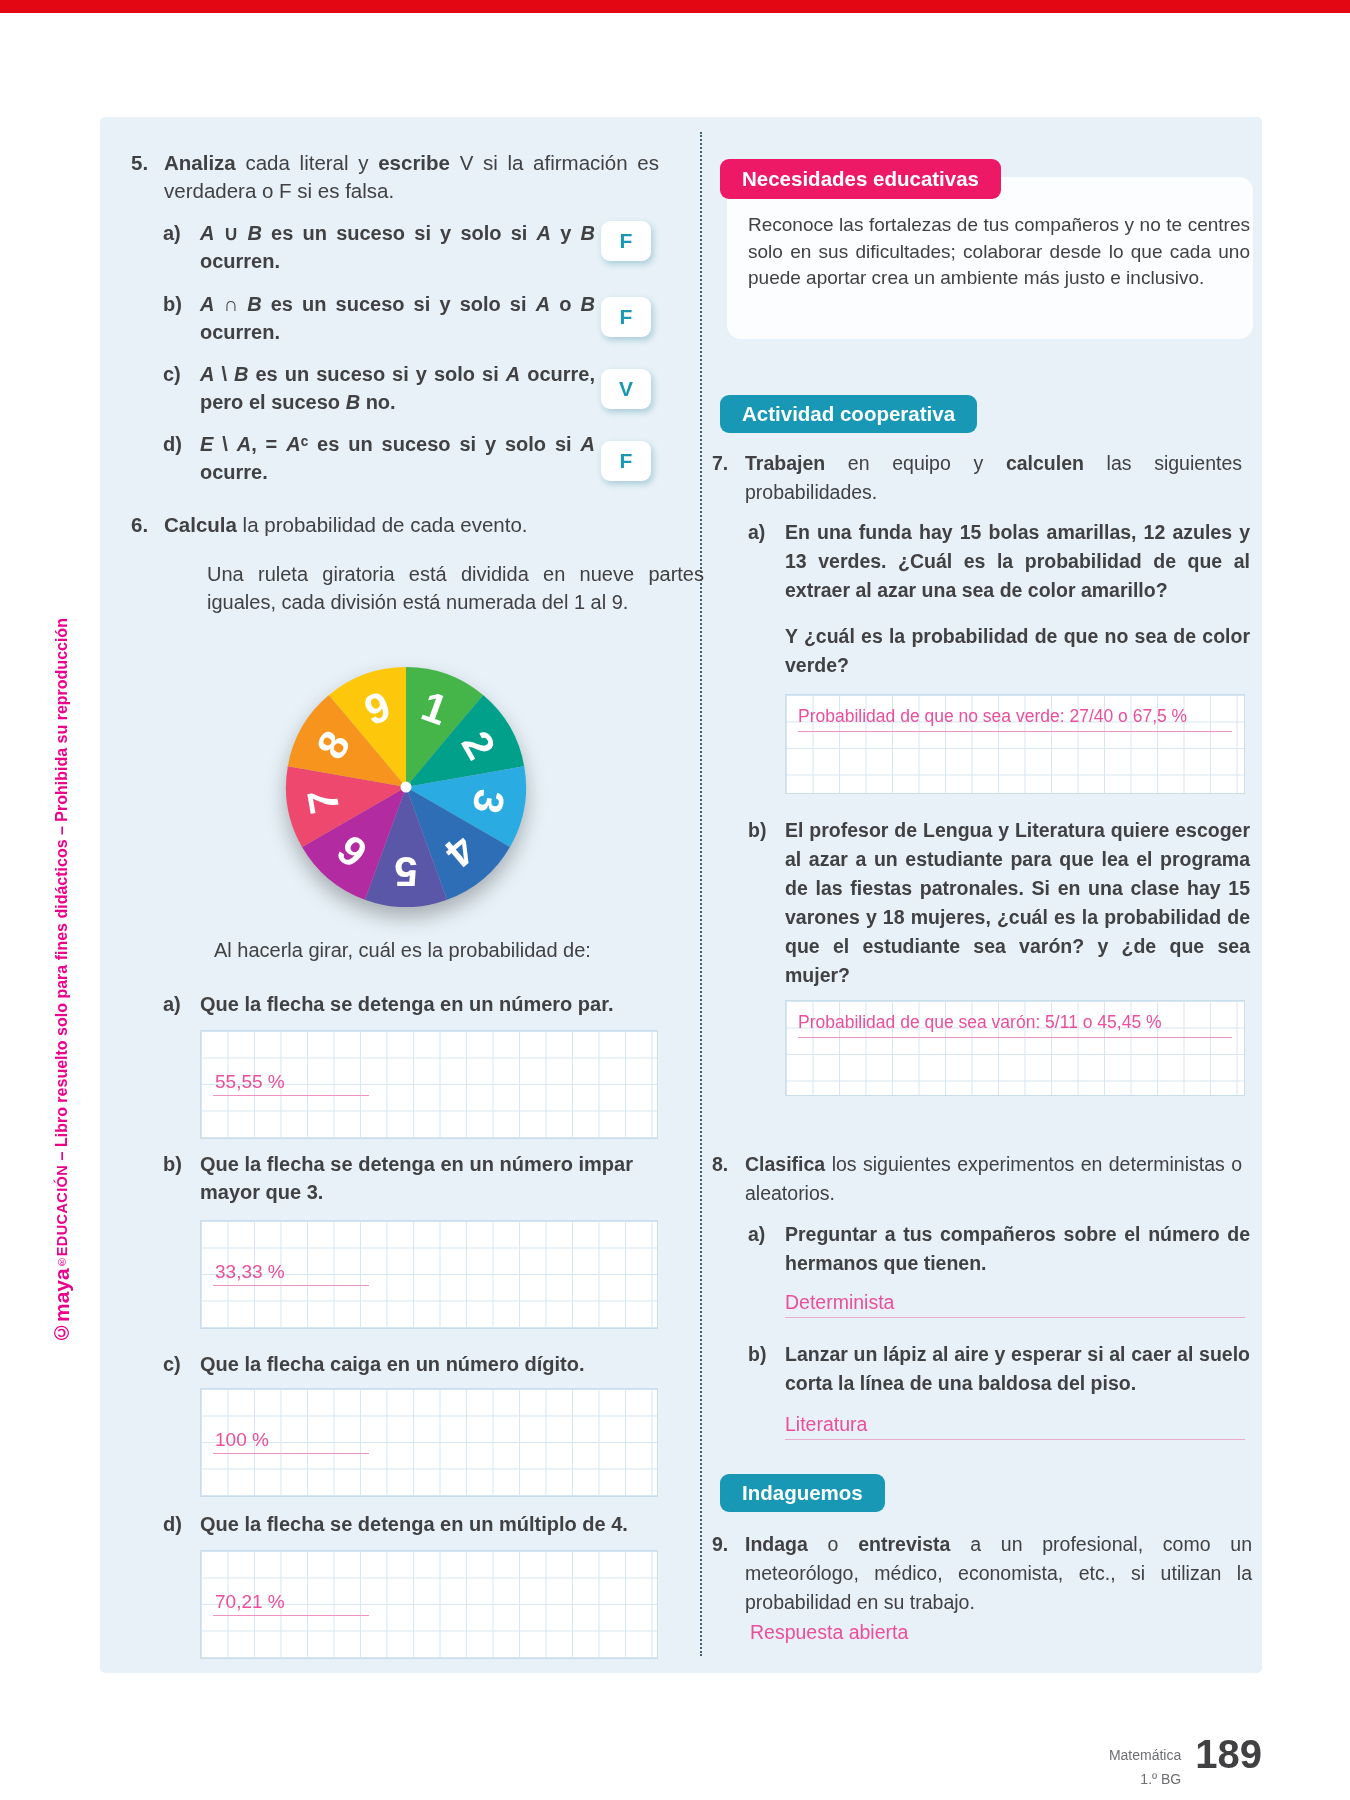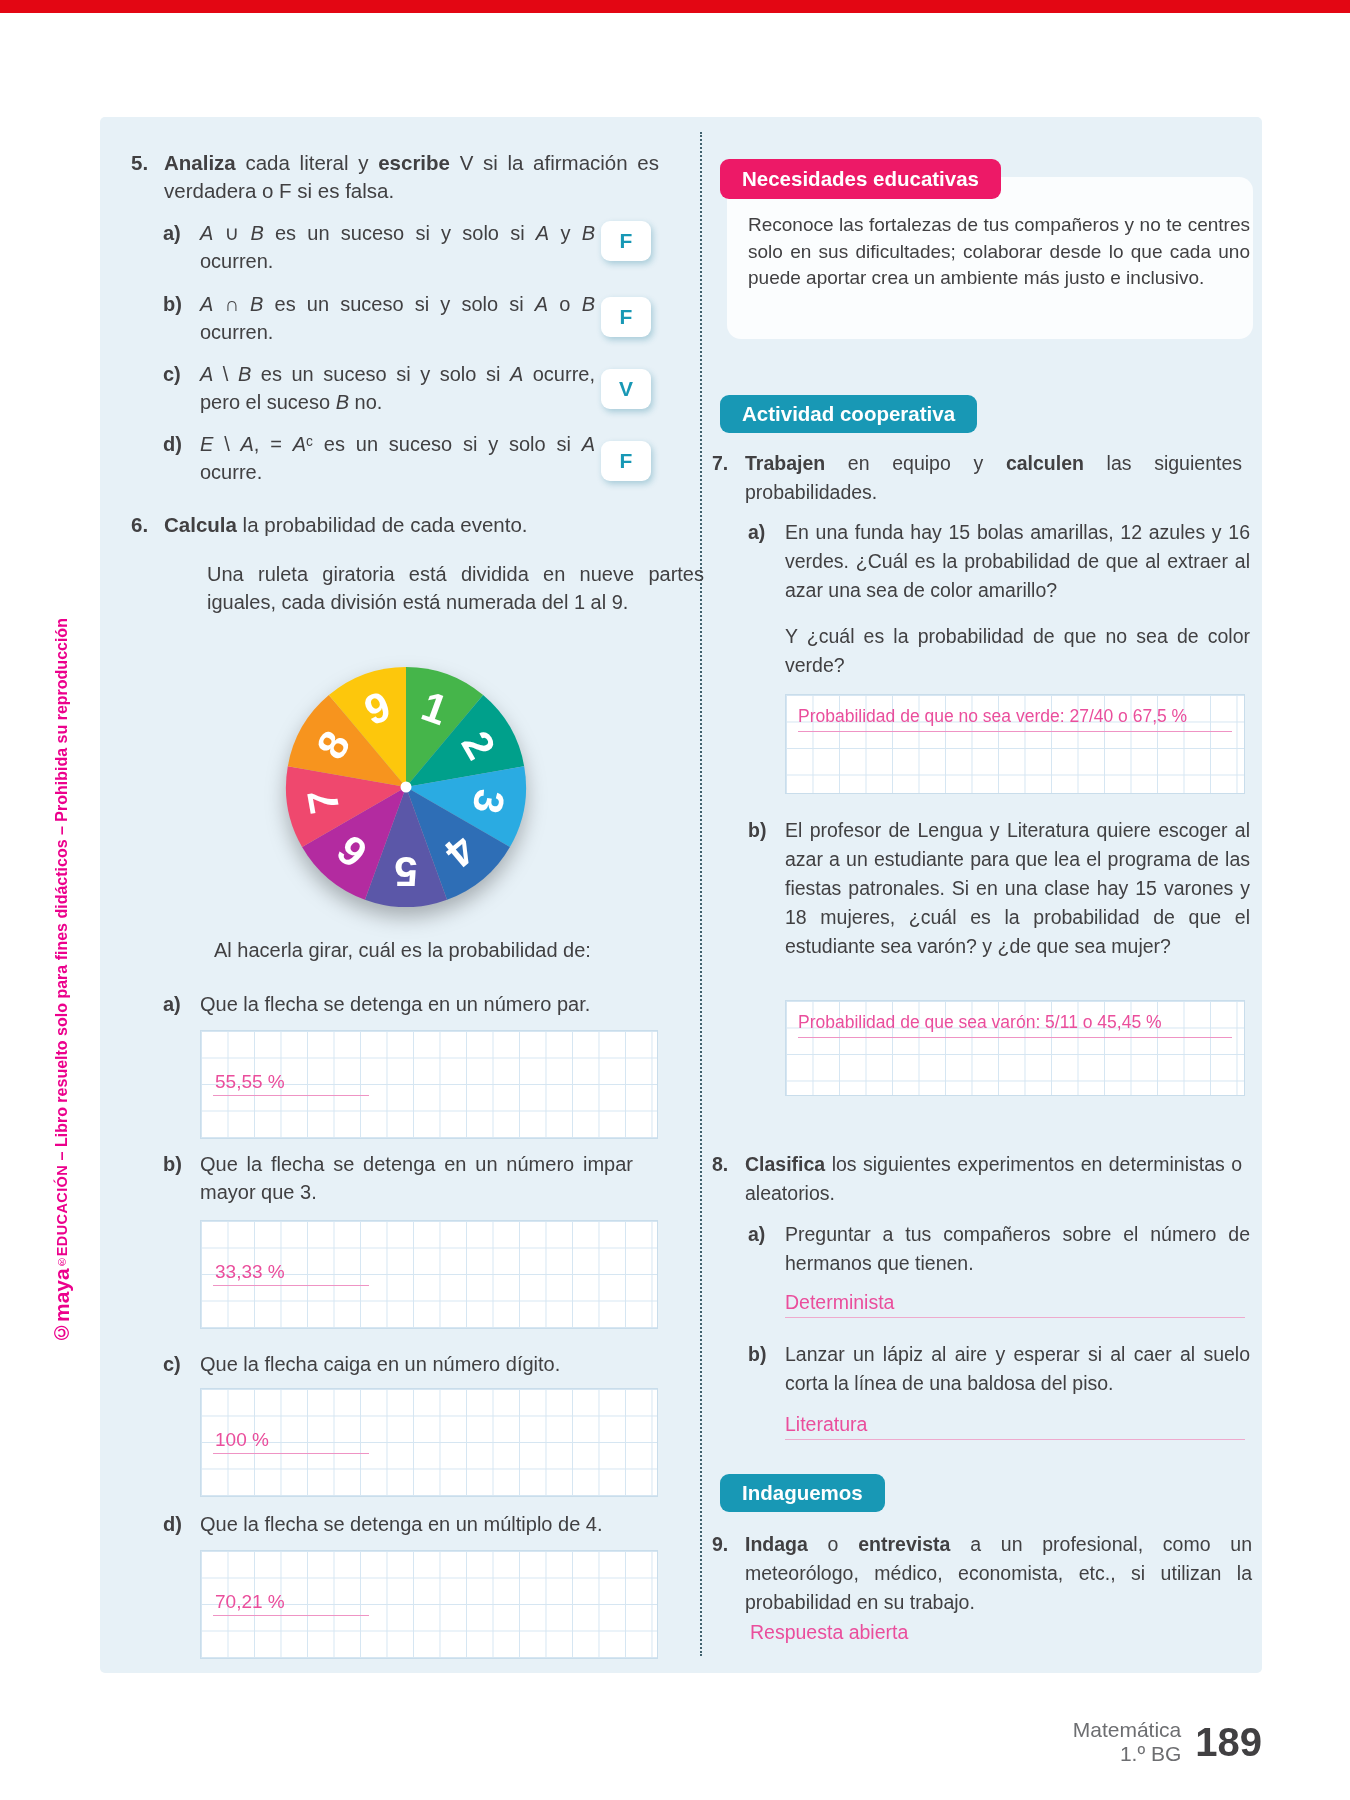--- a/index.html
+++ b/index.html
@@ -20,21 +20,21 @@
   .sidebar .logo{font-weight:bold;font-size:21px;}
   .sidebar .reg{font-size:11px;}
   .sidebar .brand{font-weight:bold;font-size:14.5px;letter-spacing:.4px;}
   .sidebar .note{font-weight:bold;font-size:16px;}
 
   .qblock{display:flex;}
   .qnum{flex:0 0 33px;font-weight:bold;font-size:20.5px;line-height:28px;}
   .qtext{flex:1;font-size:20.5px;line-height:28px;text-align:justify;}
   .sub{display:flex;}
   .sub-letter{flex:0 0 37px;font-weight:bold;font-size:20px;line-height:28px;}
-  .sub-text{flex:1;font-size:20px;line-height:28px;text-align:justify;}
+  .sub-text{flex:1;font-size:20px;line-height:28px;text-align:justify;font-weight:bold;}
   .r .qnum,.r .qtext{font-size:19.5px;line-height:29px;}
   .r .sub-letter,.r .sub-text{font-size:19.5px;line-height:29px;}
   .plain{font-size:20px;line-height:28px;text-align:justify;margin-left:44px;}
 
   .vf-box{
     width:50px;height:40px;background:#fff;border-radius:9px;
     color:var(--teal,#1898b5);font-size:21px;font-weight:bold;
     display:flex;align-items:center;justify-content:center;
     box-shadow:2px 3px 6px rgba(23,120,150,.30);
   }
@@ -69,21 +69,21 @@
   .card{background:rgba(255,255,255,.82);border-radius:14px;}
   .para{font-size:19px;line-height:26.5px;text-align:justify;}
 
   .wheel{width:246px;height:246px;filter:drop-shadow(0 10px 10px rgba(0,0,0,.28));}
   .wheel-num{
     fill:#ffffff;font-size:42px;font-weight:bold;text-anchor:middle;
     dominant-baseline:central;font-family:"Liberation Sans",sans-serif;
   }
 
   .footer{display:flex;justify-content:flex-end;align-items:center;gap:14px;}
-  .footer-subject{text-align:right;color:#6d6e71;font-size:21px;line-height:24px;}
+  .footer-subject{text-align:right;color:#6d6e71;font-size:14px;line-height:24px;margin-top:25px;}
   .footer-page{font-size:40px;font-weight:bold;color:#414042;}
 </style>
 </head>
 <body>
 
 <div class="abs topbar"></div>
 <div class="abs panel"></div>
 <div class="abs divider"></div>
 
 <div class="abs sidebar"><span class="logo">©maya</span><span class="reg">®</span><span class="brand">EDUCACIÓN</span><span class="note"> – Libro resuelto solo para fines didácticos – Prohibida su reproducción</span></div>
@@ -188,21 +188,21 @@
 
 <div class="abs badge teal" style="left:720px;top:395px">Actividad cooperativa</div>
 
 <div class="abs qblock r" style="left:712px;top:449px;width:530px">
   <span class="qnum">7.</span>
   <span class="qtext"><b>Trabajen</b> en equipo y <b>calculen</b> las siguientes probabilidades.</span>
 </div>
 
 <div class="abs sub r" style="left:748px;top:518px;width:502px">
   <span class="sub-letter">a)</span>
-  <span class="sub-text">En una funda hay 15 bolas amarillas, 12 azules y 16 verdes. ¿Cuál es la probabilidad de que al extraer al azar una sea de color amarillo?</span>
+  <span class="sub-text">En una funda hay 15 bolas amarillas, 12 azules y 13 verdes. ¿Cuál es la probabilidad de que al extraer al azar una sea de color amarillo?</span>
 </div>
 <div class="abs sub r" style="left:785px;top:622px;width:465px">
   <span class="sub-text">Y ¿cuál es la probabilidad de que no sea de color verde?</span>
 </div>
 <div class="abs grid-box pad" style="left:785px;top:694px;width:460px;height:100px">
   <span class="ans-line">Probabilidad de que no sea verde: 27/40 o 67,5 %</span>
 </div>
 
 <div class="abs sub r" style="left:748px;top:816px;width:502px">
   <span class="sub-letter">b)</span>

